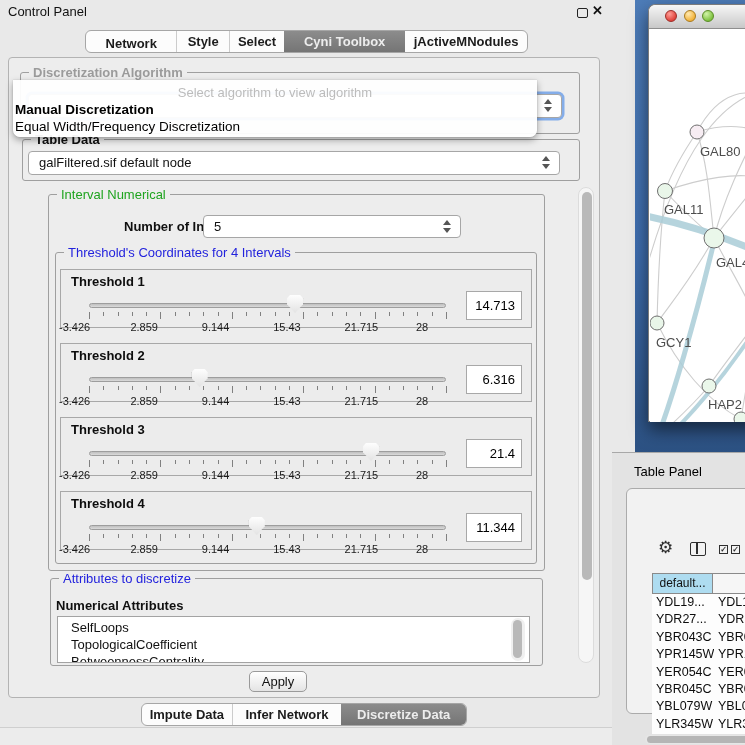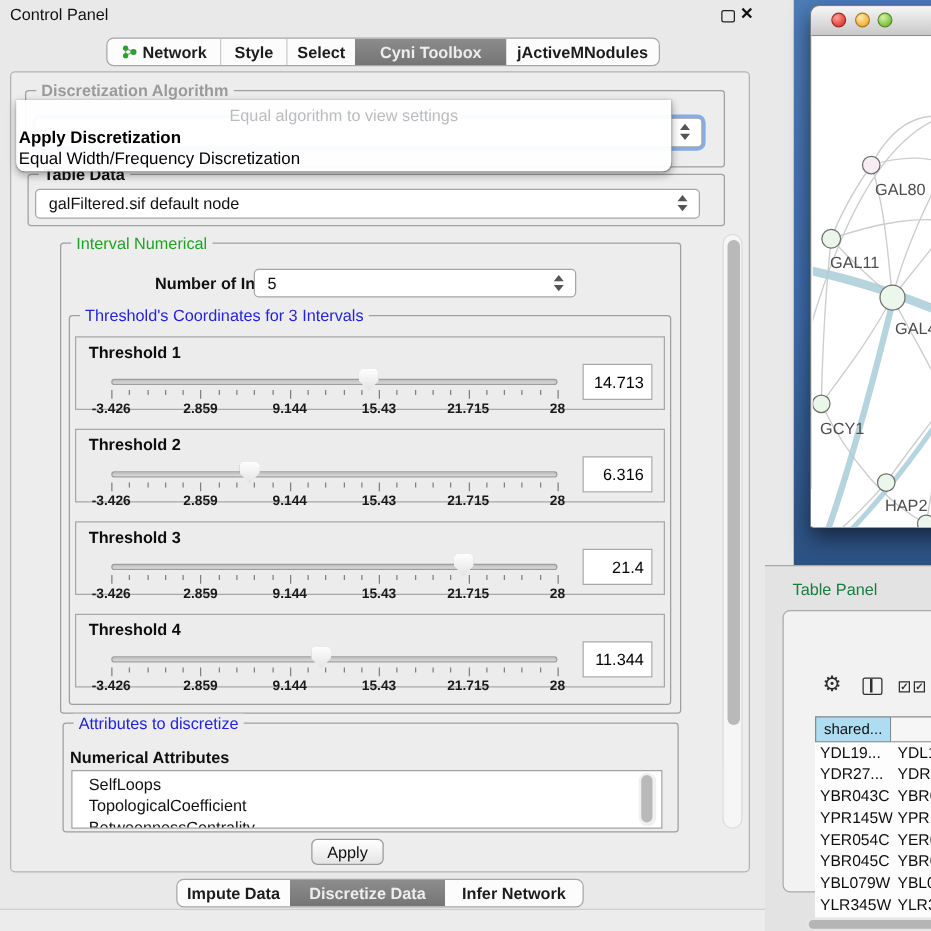--- a/index.html
+++ b/index.html
@@ -16,21 +16,21 @@
 
   #cp-body { position:absolute; left:8px; top:57px; width:592px; height:641px;
              background:#ededed; border:1px solid #b3b3b3; border-radius:4px; }
 
   
   .tabbar { position:absolute; display:flex; background:#fcfcfc; border:1px solid #a6a6a6;
             border-radius:6px; overflow:hidden; z-index:5; }
   #top-tabs { left:85px; top:30px; width:443px; height:23px; }
   #bottom-tabs { left:141px; top:703px; width:326px; height:23px; }
   .tab { font-size:13px; font-weight:bold; color:#1c1c1c; text-align:center; line-height:21px;
-         border-left:1px solid #cccccc; display:flex; align-items:center; justify-content:center; gap:4px; }
+         border-left:1px solid #cccccc; display:flex; align-items:center; justify-content:center; gap:4px;flex-direction:column; }
   .tab:first-child { border-left:none; }
   .tab.sel { background:linear-gradient(#8c8c8c,#757575); color:#ededed; border-left:none; }
   .tab.sel + .tab { border-left:none; }
 
   
   .group { position:absolute; border:1px solid #9f9f9f; border-radius:3px; }
   .gtitle { position:absolute; top:-8px; left:8px; background:#ededed; padding:0 4px;
             font-size:13px; white-space:nowrap; }
   .gtitle.bold { font-weight:bold; color:#101010; }
   .gtitle.ghost { font-weight:bold; color:#9b9b9b; }
@@ -69,21 +69,21 @@
   .thr-row { position:absolute; left:60px; width:472px; height:59px;
              background:#ececec; border:1px solid #a8a8a8; }
   .thr-label { position:absolute; left:10px; top:4px; font-size:13px; font-weight:bold; color:#0d0d0d; }
   .sl-track { position:absolute; left:28px; top:33px; width:357px; height:5px;
               background:linear-gradient(#bfbfbf,#dadada); border:1px solid #9d9d9d; border-radius:3px; }
   .sl-thumb { position:absolute; top:25px; width:16px; height:18px;
               background:linear-gradient(#fefefe,#e3e3e3);
               clip-path:polygon(18% 0,82% 0,100% 18%,100% 52%,50% 100%,0 52%,0 18%);
               filter:drop-shadow(0 0 1px #7e7e7e); }
   .tick { position:absolute; width:1px; background:#808080; }
-  .tick-lab { position:absolute; width:60px; text-align:center; font-size:11px; font-weight:bold; color:#1a1a1a; }
+  .tick-lab { position:absolute; width:60px; font-size:11px; font-weight:normal; color:#1a1a1a; }
   .valbox { position:absolute; left:405px; top:21px; width:56px; height:29px; background:#fff;
             border:1px solid #a8a8a8; font-size:13px; color:#000; text-align:right;
             line-height:27px; padding-right:6px; }
 
   
   #num-attr-label { position:absolute; left:56px; top:598px; font-size:13px; font-weight:bold; color:#101010; }
   #attr-list { position:absolute; left:57px; top:616px; width:473px; height:47px; background:#fff;
                border:1px solid #a3a3a3; overflow:hidden; }
   .attr-item { position:absolute; left:13px; font-size:13px; color:#111; white-space:nowrap; }
   .vsb { position:absolute; background:#f6f6f6; border:1px solid #dcdcdc; border-radius:8px; }
@@ -109,21 +109,21 @@
                   background:linear-gradient(#f6f6f6,#c8c8c8); border-bottom:1px solid #8e8e8e;
                   border-radius:7px 0 0 0; }
   .tl { position:absolute; top:5px; width:12px; height:12px; border-radius:50%; }
   #tl-red { left:16px; background:radial-gradient(circle at 35% 30%, #ff9d96, #e0443c 70%); border:0.5px solid #9c2c27; }
   #tl-yellow { left:35px; background:radial-gradient(circle at 35% 30%, #ffe9b0, #f2b33c 70%); border:0.5px solid #a87a1e; }
   #tl-green { left:53px; background:radial-gradient(circle at 35% 30%, #d2f3a8, #7fc241 70%); border:0.5px solid #5a8c26; }
   #net-canvas { position:absolute; left:1px; top:25px; width:118px; height:392px; overflow:hidden; background:#fff; }
 
   #table-region { position:absolute; left:612px; top:452px; width:133px; height:293px;
                   background:#e3e3e3; border-top:1px solid #a8a8a8; }
-  #tp-title { position:absolute; left:22px; top:11px; font-size:13px; color:#15803d; }
+  #tp-title { position:absolute; left:22px; top:11px; font-size:13px; color:#000000; }
   #tp-card { position:absolute; left:14px; top:35px; width:130px; height:226px;
              background:#f2f2f2; border:1px solid #ababab; border-radius:6px; }
   #tp-gear { position:absolute; left:31px; top:50px; font-size:17px; color:#2e2e2e; line-height:17px; }
   #tp-split { position:absolute; left:63px; top:53px; width:16px; height:14px;
               border:1.7px solid #2e2e2e; border-radius:2px; }
   #tp-split:before { content:""; position:absolute; left:5.4px; top:0; width:1.7px; height:11px; background:#2e2e2e; }
   .cbx { position:absolute; top:56px; width:9px; height:9px; border:1.4px solid #2e2e2e; font-size:8px;
          line-height:7px; text-align:center; color:#2e2e2e; font-weight:bold; }
   #cbx1 { left:92px; } #cbx2 { left:104px; }
   .th-cell { position:absolute; top:84px; height:21px; border:1px solid #8a8a8a; font-size:12px; color:#111;
@@ -206,21 +206,21 @@
     <span id="noi-label">Number of Intervals</span>
     <div id="combo-noi" class="combo">
       <span class="ctext">5</span>
       <span class="stepper">
           <i class="up"></i>
           <i class="dn"></i>
         </span>
     </div>
 
     <div id="thr-group" class="group">
-      <span class="gtitle blue">Threshold's Coordinates for 3 Intervals</span>
+      <span class="gtitle blue">Threshold's Coordinates for 4 Intervals</span>
     </div>
     <div id="thr-rows">
         <div class="thr-row" style="top: 269px;">
           <span class="thr-label">Threshold 1</span>
           <div class="sl-track"></div>
           <div class="sl-thumb" style="left: 226.059px;"></div>
           <div class="tick" style="left: 28px; top: 42px; height: 7px;"></div>
           <div class="tick" style="left: 42.28px; top: 42px; height: 4px;"></div>
           <div class="tick" style="left: 56.56px; top: 42px; height: 4px;"></div>
           <div class="tick" style="left: 70.84px; top: 42px; height: 4px;"></div>
@@ -386,33 +386,33 @@
         <div class="attr-item" style="top: 20px;">TopologicalCoefficient</div>
         <div class="attr-item" style="top: 37px;">BetweennessCentrality</div>
       </div>
 
     <div id="apply-btn">Apply</div>
 
     <div id="bottom-tabs" class="tabbar">
       <div class="tab" style="width:90px;">
         <span>Impute Data</span>
       </div>
+      <div class="tab" style="width:110px;">
+        <span>Infer Network</span>
+      </div>
       <div class="tab sel" style="width:125px;">
         <span>Discretize Data</span>
       </div>
-      <div class="tab" style="width:110px;">
-        <span>Infer Network</span>
-      </div>
     </div>
 
     <div id="cp-bottom-strip"></div>
 
     <div id="alg-popup">
-      <div class="ph">Equal algorithm to view settings</div>
-      <div class="opt1">Apply Discretization</div>
+      <div class="ph">Select algorithm to view algorithm</div>
+      <div class="opt1">Manual Discretization</div>
       <div class="opt2">Equal Width/Frequency Discretization</div>
     </div>
   </section>
 
   <section id="right-side">
     <div id="desktop">
       <div id="net-window">
         <div id="net-titlebar">
           <span id="tl-red" class="tl"></span>
           <span id="tl-yellow" class="tl"></span>
@@ -460,21 +460,21 @@
       </div>
     </div>
 
     <div id="table-region">
       <span id="tp-title">Table Panel</span>
       <div id="tp-card">
         <span id="tp-gear">⚙</span>
         <span id="tp-split"></span>
         <span id="cbx1" class="cbx">✓</span>
         <span id="cbx2" class="cbx">✓</span>
-        <div id="th-c1" class="th-cell">shared...</div>
+        <div id="th-c1" class="th-cell">default...</div>
         <div id="th-c2" class="th-cell">n</div>
         <div id="tp-colline"></div>
         <div id="tp-rows">
             <div class="tp-row" style="top: 0px;">
               <span class="c1">YDL19...</span>
               <span class="c2">YDL1</span>
             </div>
             <div class="tp-row" style="top: 17.4px;">
               <span class="c1">YDR27...</span>
               <span class="c2">YDR2</span>

